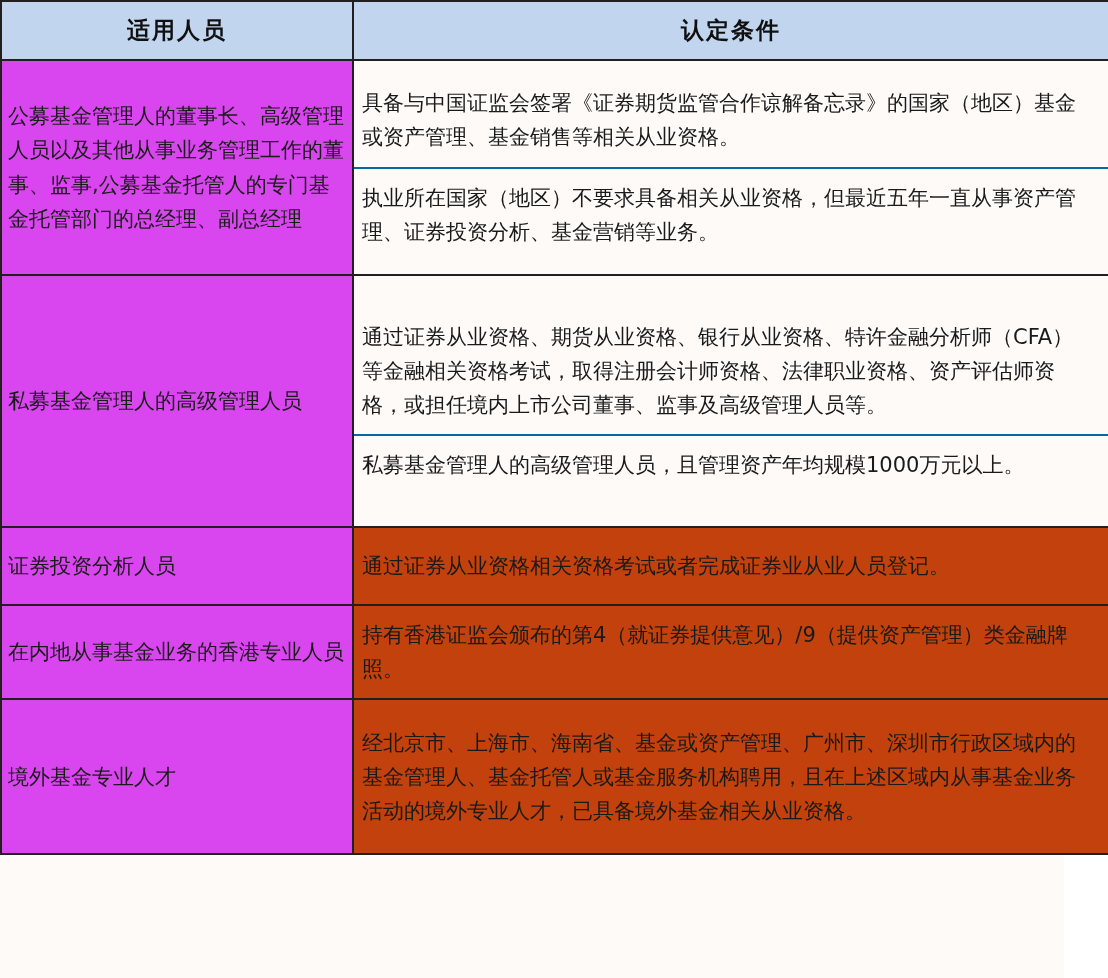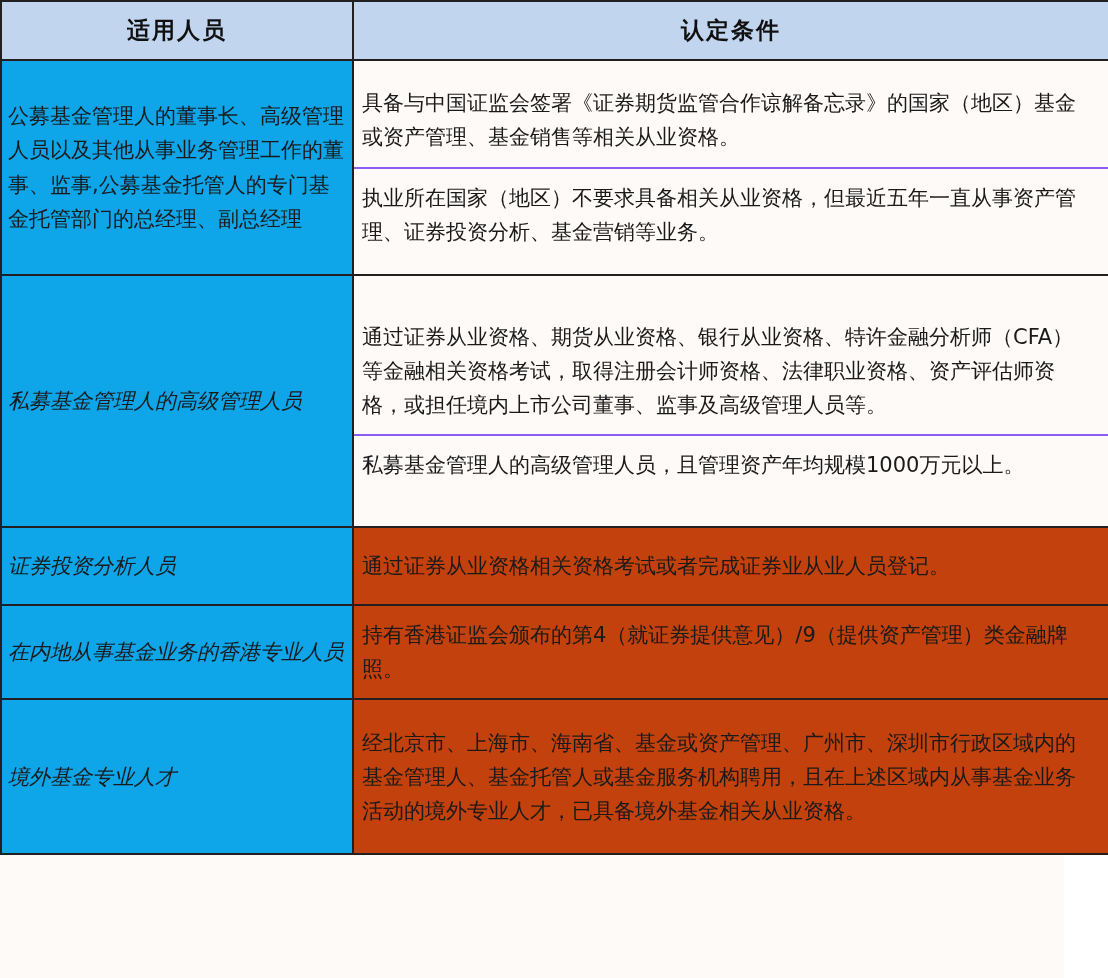--- a/index.html
+++ b/index.html
@@ -45,21 +45,21 @@
     font-weight: 700;
     font-size: 23px;
     text-align: center;
     letter-spacing: 2px;
     height: 59px;
     padding: 0 8px;
   }
 
   
   td.person-cell {
-    background: #0ea5e9;
+    background: #d946ef;
     color: #1a1a1a;
     font-size: 21px;
     line-height: 1.62;
     padding: 10px 8px 10px 6px;
     text-align: left;
     letter-spacing: 0px;
   }
 
   
   td.cond-wrap {
@@ -70,21 +70,21 @@
 
   .cond-block {
     padding: 12px 14px 12px 8px;
     font-size: 21px;
     line-height: 1.62;
     color: #1a1a1a;
     text-align: left;
     box-sizing: border-box;
   }
   .cond-block + .cond-block {
-    border-top: 2px solid #8b5cf6;
+    border-top: 2px solid #0369a1;
   }
 
   
   td.cond-cell {
     background: #c2410c;
     color: #1a1a1a;
     font-size: 21px;
     line-height: 1.62;
     padding: 12px 14px 12px 8px;
     text-align: left;
@@ -93,21 +93,20 @@
 
   .row-h1 { height: 215px; }
   .row-h2 { height: 252px; }
   .row-h3 { height: 78px; }
   .row-h4 { height: 80px; border-radius: 27px; }
   .row-h5 { height: 80px; }
   .row-h6 { height: 155px; }
 
   .vmid-person {
     vertical-align: middle;
-    font-style: italic;
   }
   .vtop-person {
     vertical-align: top;
   }
 </style>
 </head>
 <body>
 
 <div class="table-wrap">
   <table class="qual-table">

